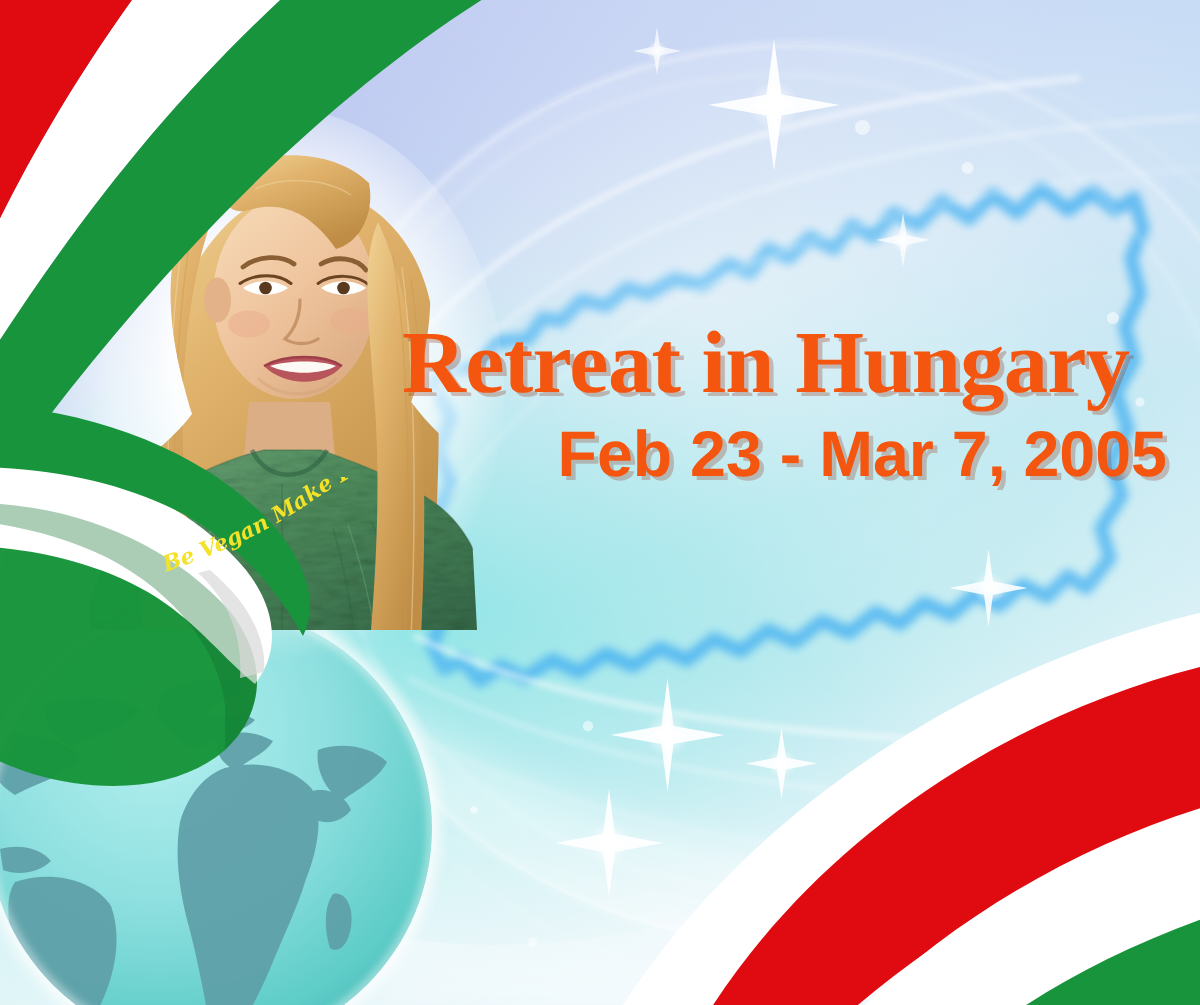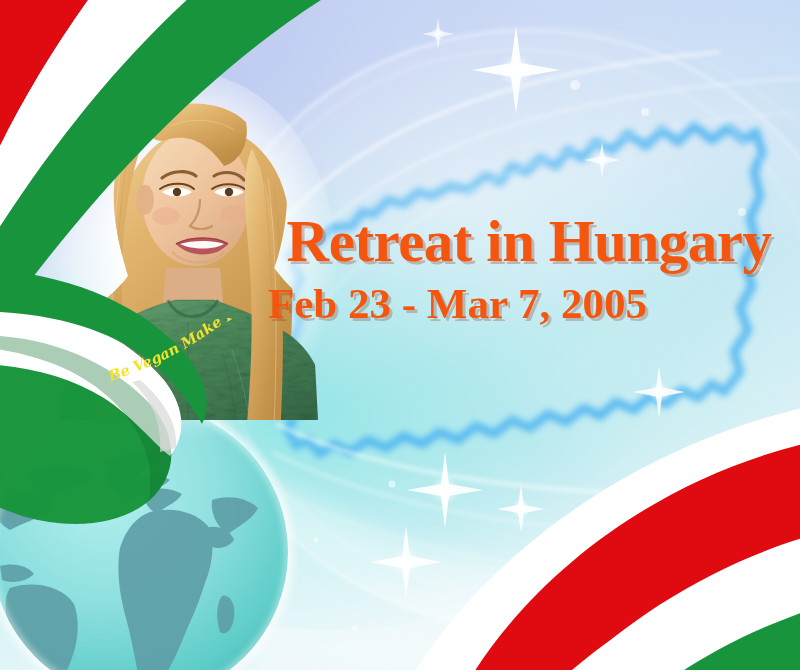--- a/index.html
+++ b/index.html
@@ -35,37 +35,38 @@
     width: 800px;
     height: 670px;
     pointer-events: none;
   }
 
   .headline {
     position: absolute;
     left: 268px;
     top: 212px;
     width: 522px;
-    text-align: center;
+    text-align: left;
     font-family: "Liberation Serif", serif;
     font-weight: bold;
     font-size: 59px;
     line-height: 1.0;
     letter-spacing: -0.5px;
     color: #f4560f;
     text-shadow: 3px 3px 0 rgba(140, 40, 10, 0.28);
     white-space: nowrap;
   }
 
   .subhead {
     position: absolute;
     left: 268px;
     top: 282px;
     width: 510px;
-    font-family: Liberation Serif, serif;
+    text-align: right;
+    font-family: Liberation Sans, sans-serif;
     font-weight: bold;
     font-size: 43px;
     line-height: 1.0;
     color: #f4560f;
     text-shadow: 3px 3px 0 rgba(140, 40, 10, 0.26);
     white-space: nowrap;
   }
 
   .dress-text {
     position: absolute;

